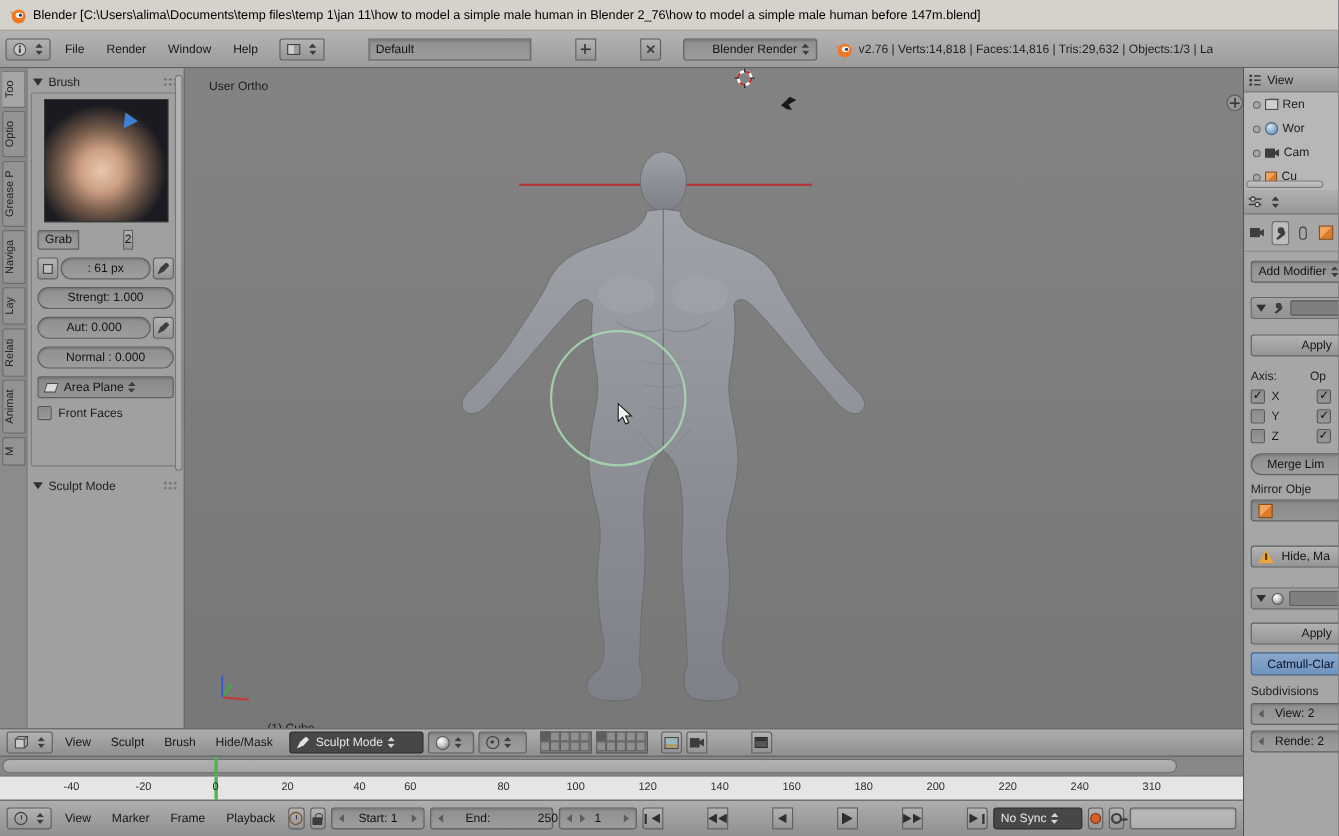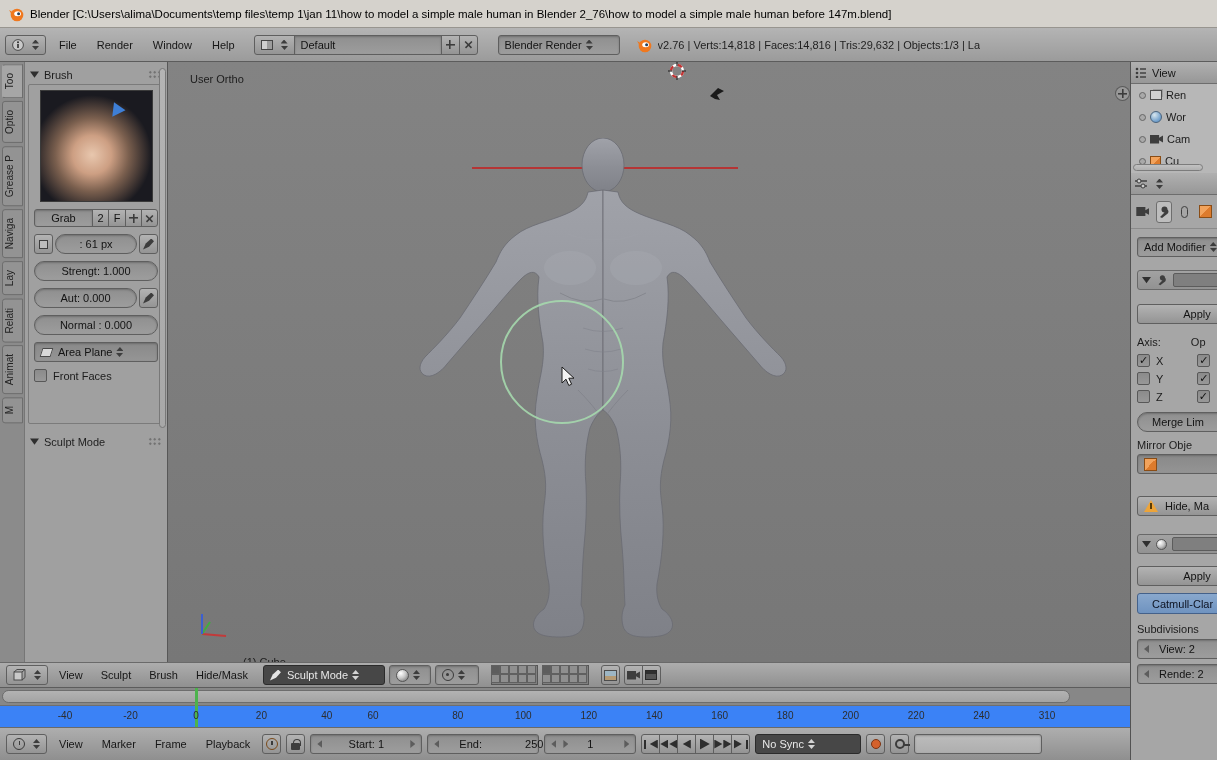--- a/index.html
+++ b/index.html
@@ -1,20 +1,20 @@
 <!DOCTYPE html>
 <html><head>
 <meta charset="utf-8">
 <style>
   html,body{margin:0;padding:0;background:#444;}
   *{box-sizing:border-box;}
   #app{position:relative;width:1217px;height:760px;overflow:hidden;background:#7e7e7e;
       font-family:Liberation Sans, sans-serif;font-size:11px;color:#1c1c1c;}
   .abs{position:absolute;}
-  .row{display:flex;align-items:center;}
+  .row{display:flex;align-items:center;gap:41px;}
 
   
   .btn{background:linear-gradient(#b3b3b3,#949494);border:1px solid #5f5f5f;border-radius:3px;
        height:20px;padding:0 6px;display:inline-flex;align-items:center;gap:4px;color:#141414;}
   .btn.sq{width:19px;justify-content:center;padding:0;}
   .field{background:linear-gradient(#8f8f8f,#9d9d9d);border:1px solid #5f5f5f;border-radius:3px;
        height:20px;display:inline-flex;align-items:center;padding:0 6px;
        box-shadow:inset 0 1px 2px rgba(0,0,0,.22);color:#131313;}
   .pill{border-radius:10px;justify-content:center;}
   .dark{background:#474747;border:1px solid #2b2b2b;color:#e8e8e8;box-shadow:none;}
@@ -87,21 +87,21 @@
   #vpheader{left:0;top:662px;width:1130px;height:26px;background:linear-gradient(#adadad,#909090);
       border-top:1px solid #6a6a6a;border-bottom:1px solid #5c5c5c;display:flex;align-items:center;gap:4px;padding:0 6px;}
   .layergrid{display:grid;grid-template-columns:repeat(5,9px);grid-auto-rows:9px;border:1px solid #555;background:#7f7f7f;}
   .lcell{width:9px;height:9px;background:#8f8f8f;border:1px solid #606060;margin:-1px 0 0 -1px;}
   .layergrid .lcell:first-child{background:#5d5d5d;}
 
   
   #tlscroll{left:0;top:688px;width:1130px;height:18px;background:#878787;border-bottom:1px solid #6f6f6f;}
   #tlthumb{position:absolute;left:2px;top:2px;width:1068px;height:13px;border-radius:7px;
       background:linear-gradient(#b3b3b3,#a3a3a3);border:1px solid #6d6d6d;}
-  #ruler{left:0;top:706px;width:1130px;height:21px;background:#3b82f6;}
+  #ruler{left:0;top:706px;width:1130px;height:21px;background:#e5e5e5;}
   .tick{position:absolute;top:4px;transform:translateX(-50%);font-size:10px;color:#2d2d2d;}
   .playhead{position:absolute;width:3px;background:#4db34d;}
   #tlheader{left:0;top:727px;width:1130px;height:33px;background:linear-gradient(#aeaeae,#8f8f8f);
       border-top:1px solid #6a6a6a;display:flex;align-items:center;gap:5px;padding:0 6px;}
 
   
   #rightcol{left:1130px;top:62px;width:87px;height:698px;background:#a8a8a8;border-left:1px solid #525252;overflow:hidden;}
   .hstrip{height:22px;background:linear-gradient(#b0b0b0,#979797);border-bottom:1px solid #6d6d6d;
       display:flex;align-items:center;gap:5px;padding:0 4px;}
   #outliner{height:111px;background:#b7b7b7;position:relative;}
@@ -190,21 +190,21 @@
       </span>
       <span class="btn sq">
           <span class="ico-plus"></span>
         </span>
       <span class="btn sq">
           <span class="ico-x"></span>
         </span>
     </span>
 
 
-    <span class="field" style="width:122px;margin-left:14px;">
+    <span class="field" style="width:122px;margin-left:14px;justify-content:flex-end;">
       <span>Blender Render</span>
       <span class="ud">
           <i></i>
           <i class="dn"></i>
         </span>
     </span>
 
     <svg width="16" height="16" viewBox="0 0 16 16" style="margin-left:10px;flex:none;">
       <circle cx="9" cy="9" r="6.3" fill="#f0781e"></circle>
       <ellipse cx="9.6" cy="7.8" rx="3.4" ry="2.5" fill="#fff"></ellipse>

